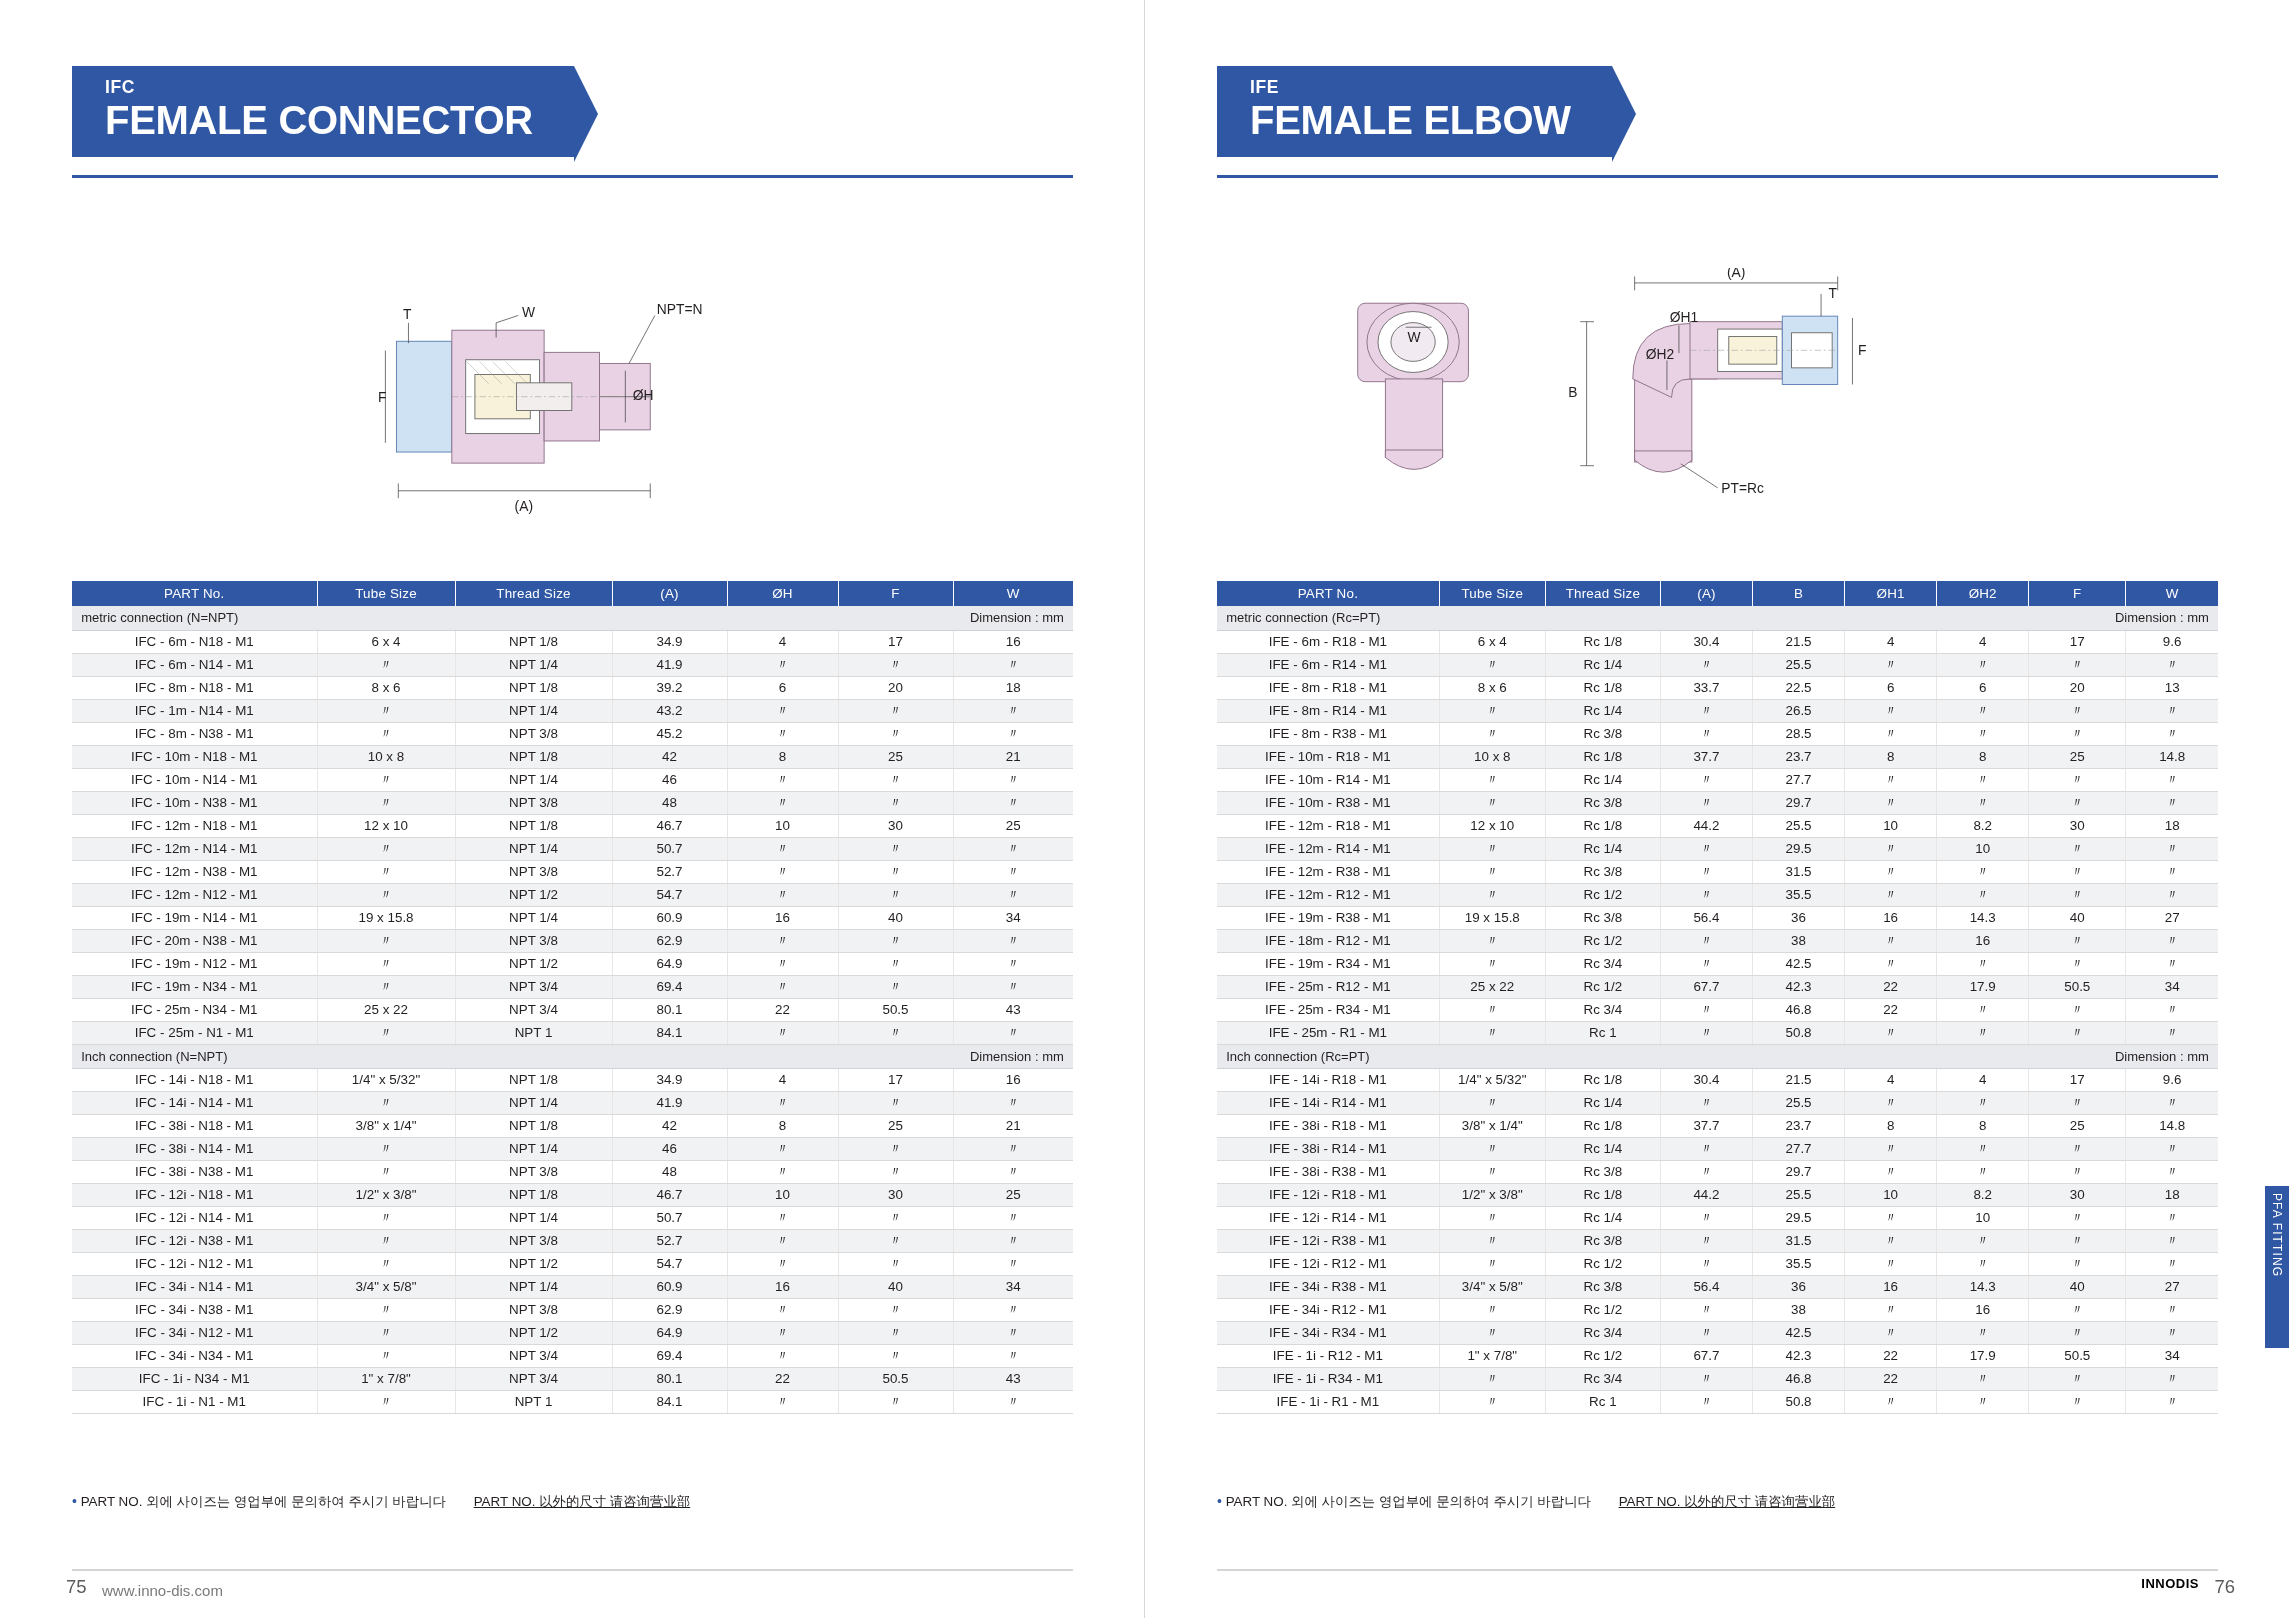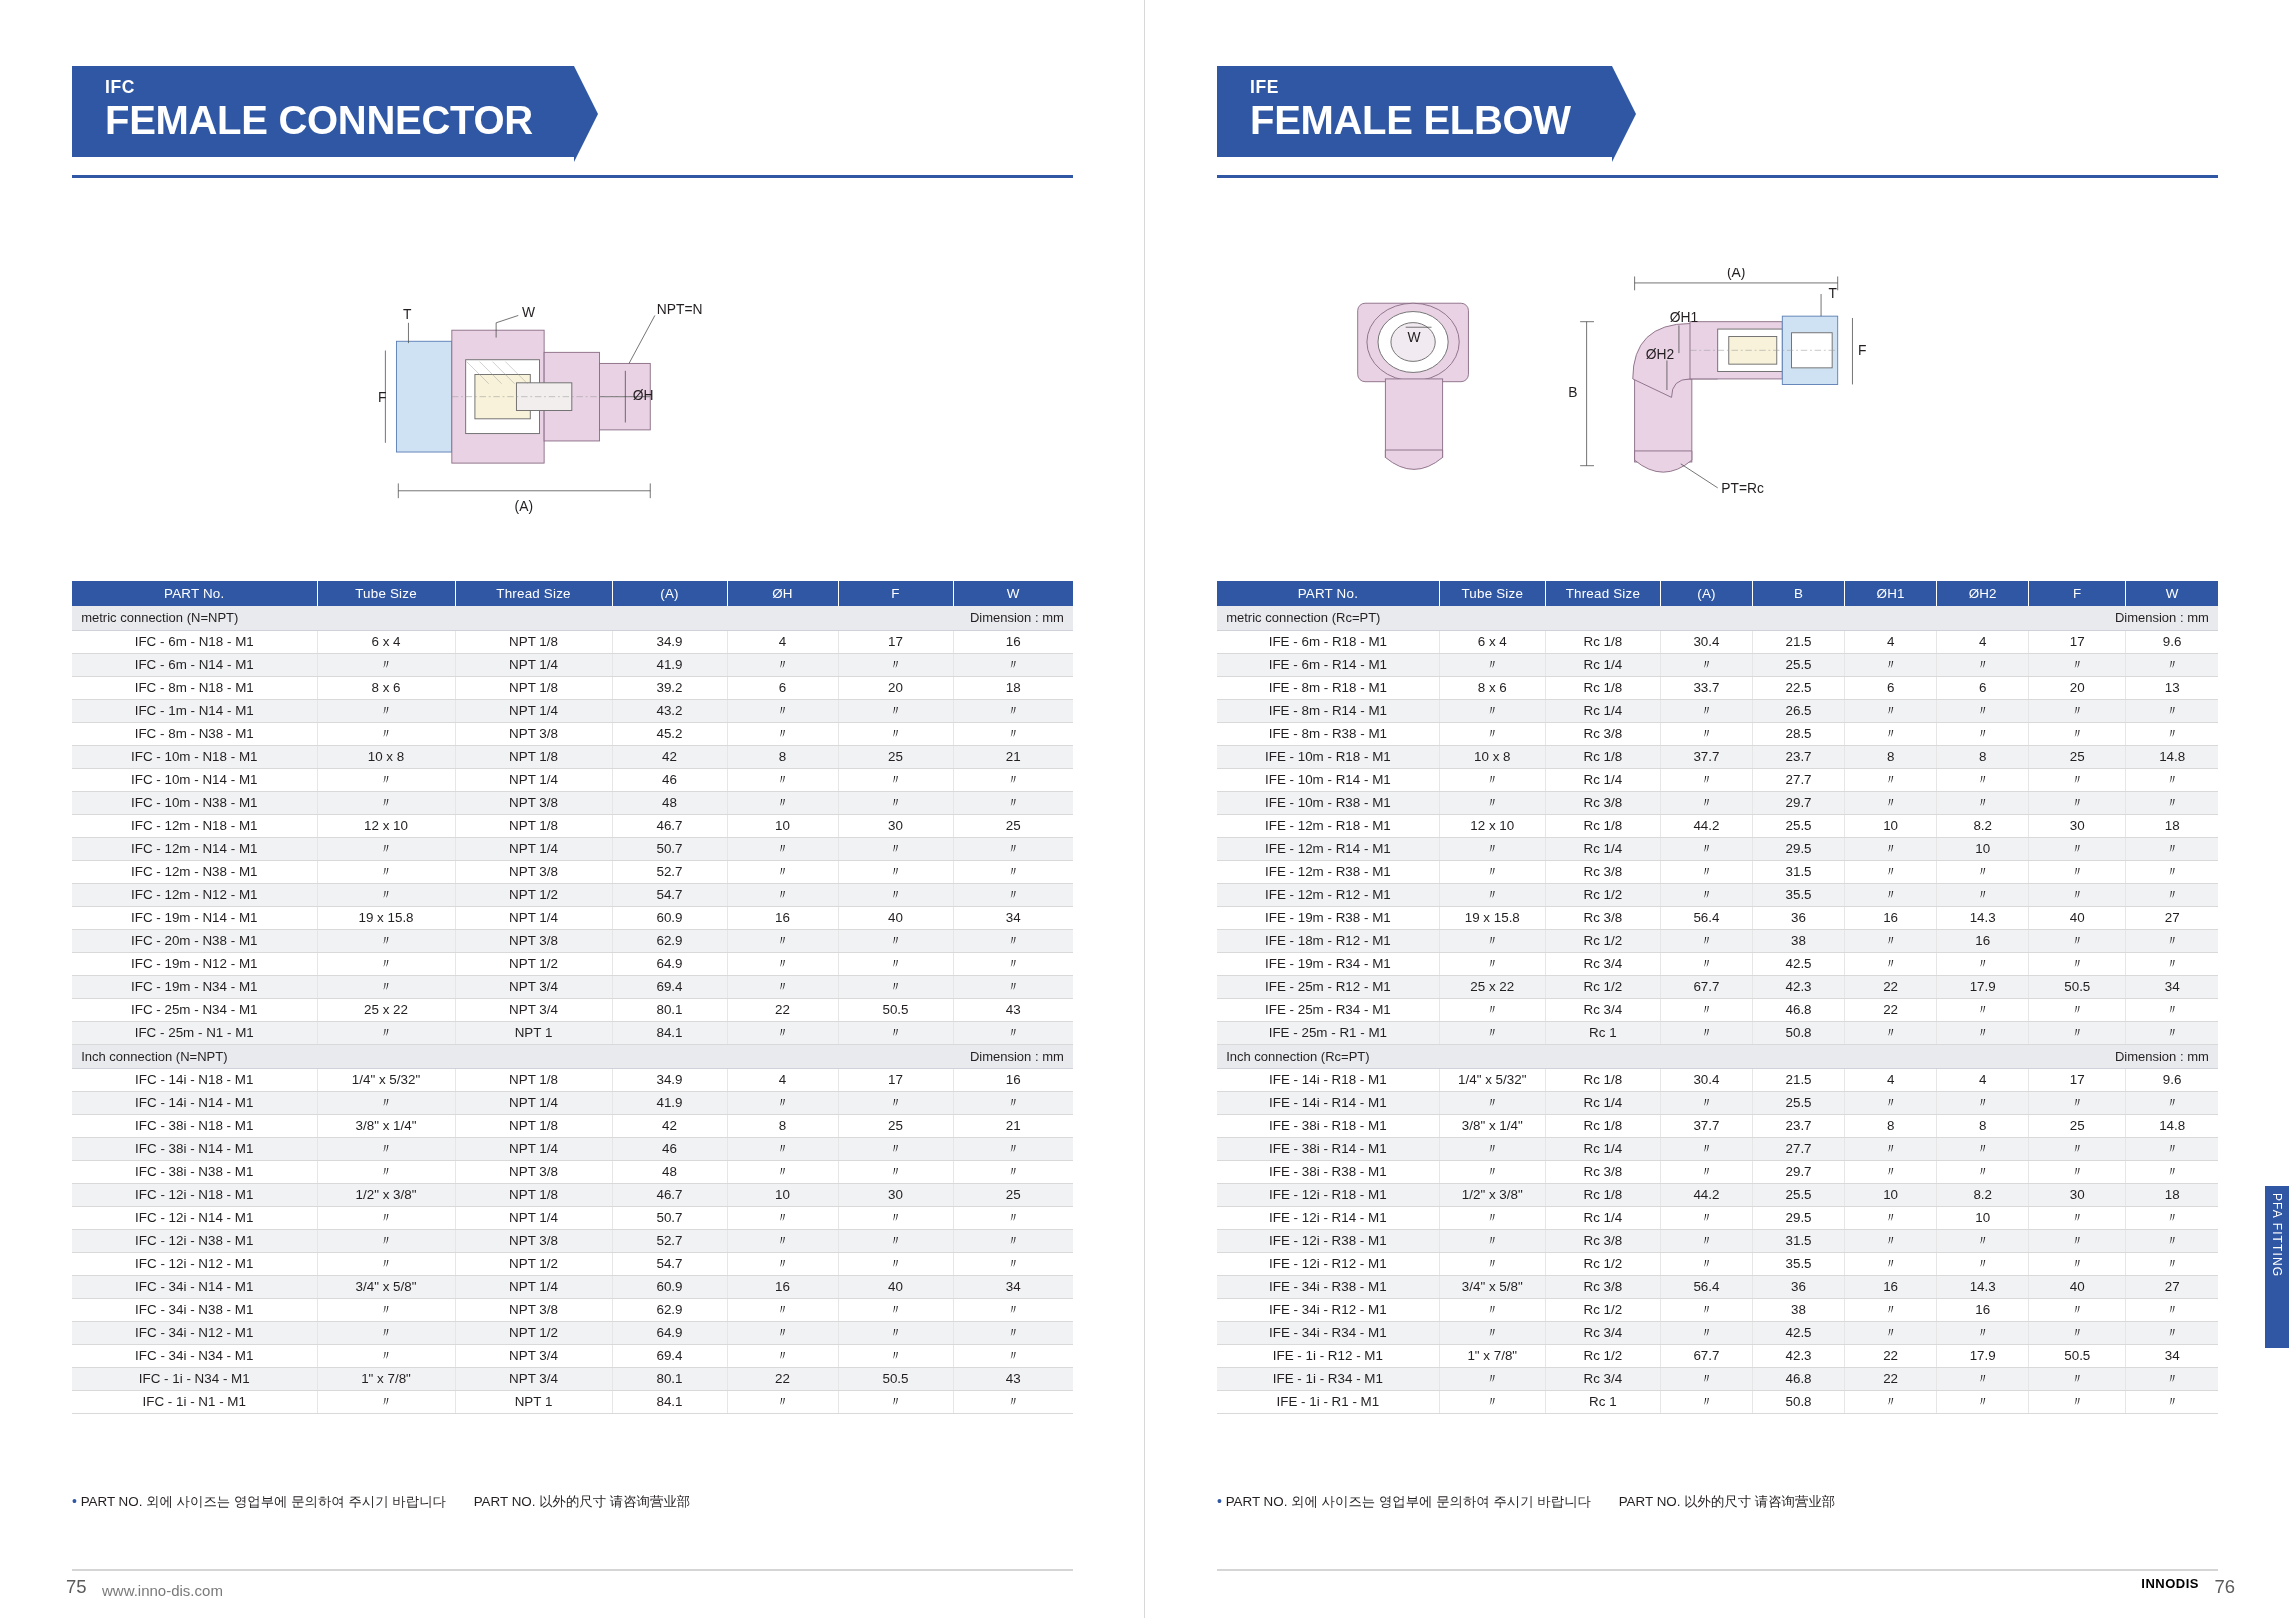--- a/index.html
+++ b/index.html
@@ -85,21 +85,21 @@
   }
   tr.sect td.right { text-align:right; padding-right:9.2px; }
 
   
   .note {
     position:absolute;
     font-size:13.4px;
     color:#231f20;
   }
   .note .bullet { color:#2f57a4; font-size:14px; }
-  .note .cn { margin-left:24px; }
+  .note .cn { margin-left:24px;text-decoration:underline; }
 
   
   .pgnum { position:absolute; font-size:18.5px; color:#5b5b5b; }
   .url { position:absolute; font-size:15px; color:#7a7a7a; }
   .brand { position:absolute; font-size:13px; font-weight:bold; color:#000000; letter-spacing:0.5px;}
   .footrule { position:absolute; height:1.8px; background:#2f57a4; }
 
   
   .sidetab {
     position:absolute;

